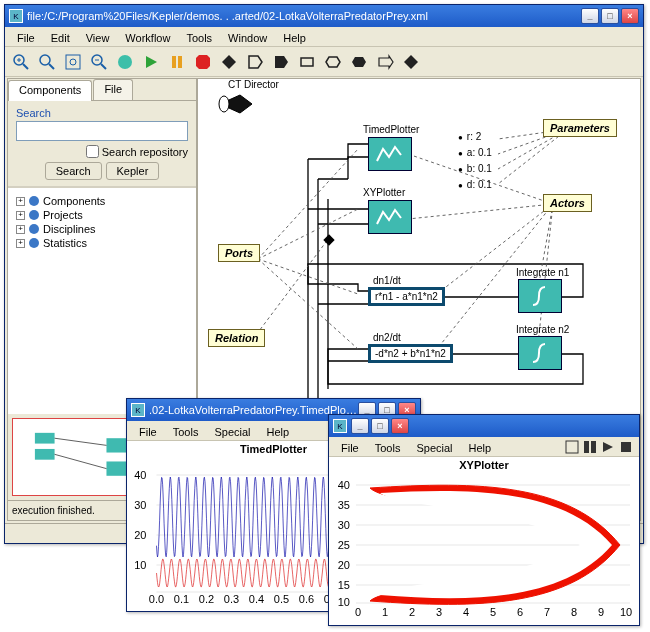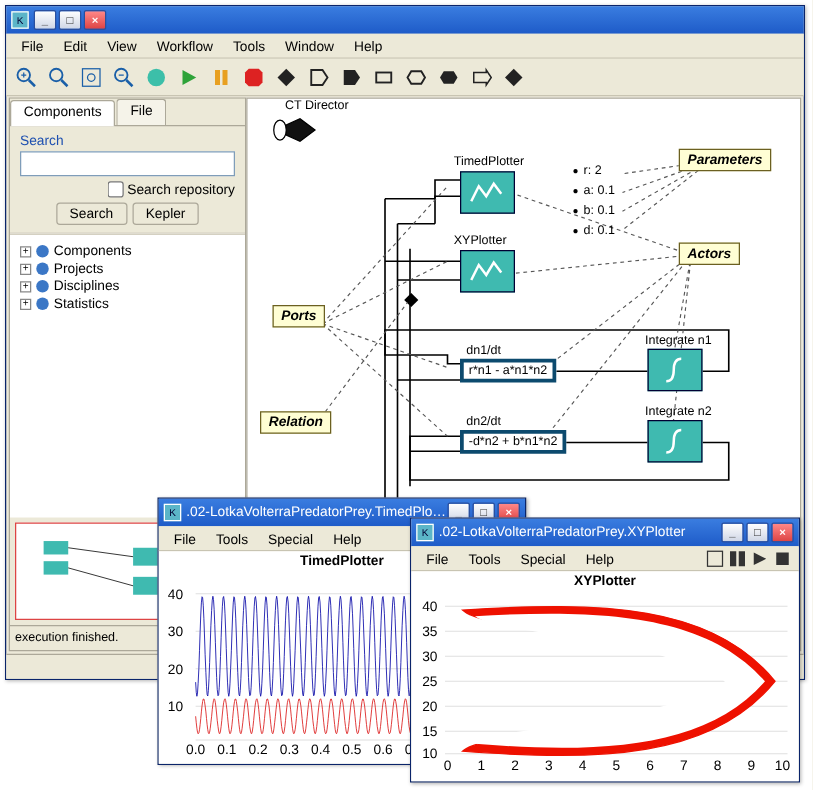--- a/index.html
+++ b/index.html
@@ -45,20 +45,21 @@
   .thumb { margin: 4px; height: 78px; border: 1px solid #d44; background: #fff; padding: 4px; position: relative; }
   .plot-area { background: #fff; position: relative; }
   .plot-title { text-align: center; font-weight: bold; padding: 2px; }
 </style>
 </head>
 <body>
 
 <div class="window" style="left:4px; top:4px; width:640px; height:540px;">
   <div class="titlebar">
     <span class="icon">K</span>
+    <span class="title">file:/C:/Program%20Files/Kepler/demos. . .arted/02-LotkaVolterraPredatorPrey.xml</span>
     <div class="win-btns">
       <div class="win-btn">_</div>
       <div class="win-btn">□</div>
       <div class="win-btn close">×</div>
     </div>
   </div>
   <div class="menubar">
     <span>File</span>
     <span>Edit</span>
     <span>View</span>
@@ -351,21 +352,20 @@
         <text x="253" y="146">0.9</text>
           <text x="278" y="146">1.0</text>
       </g>
     </svg>
   </div>
 </div>
 
 <div class="window" style="left:328px; top:414px; width:312px; height:212px;">
   <div class="titlebar">
     <span class="icon">K</span>
-    <span class="title">.02-LotkaVolterraPredatorPrey.XYPlotter</span>
     <div class="win-btns">
       <div class="win-btn">_</div>
       <div class="win-btn">□</div>
       <div class="win-btn close">×</div>
     </div>
   </div>
   <div class="menubar">
     <span>File</span>
     <span>Tools</span>
     <span>Special</span>

